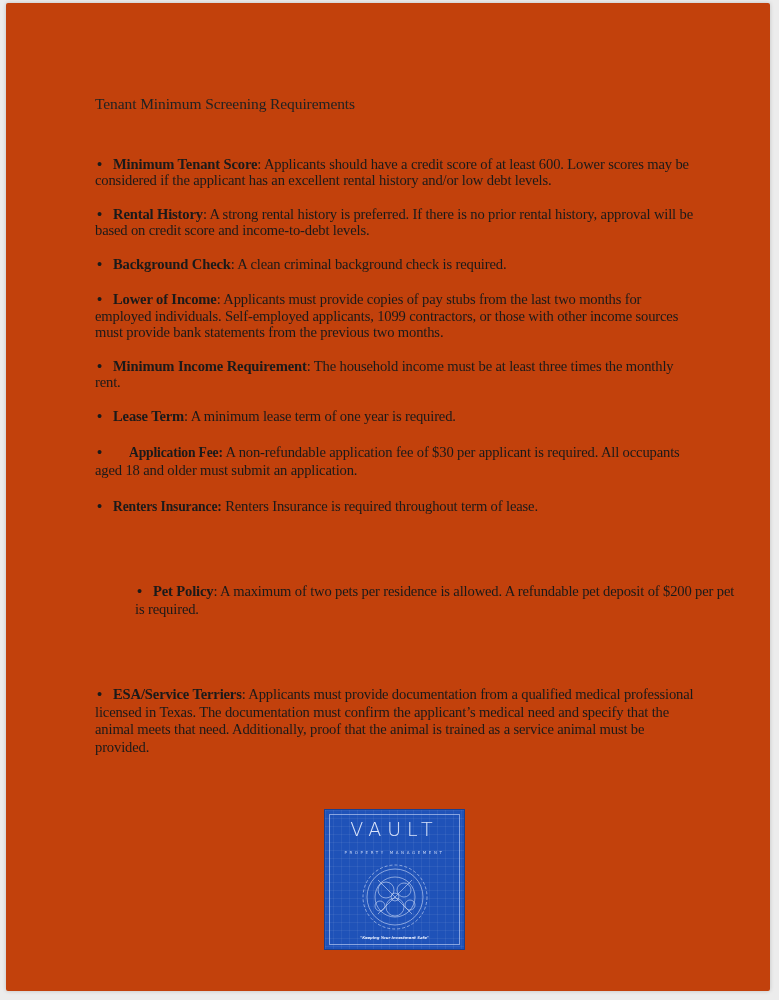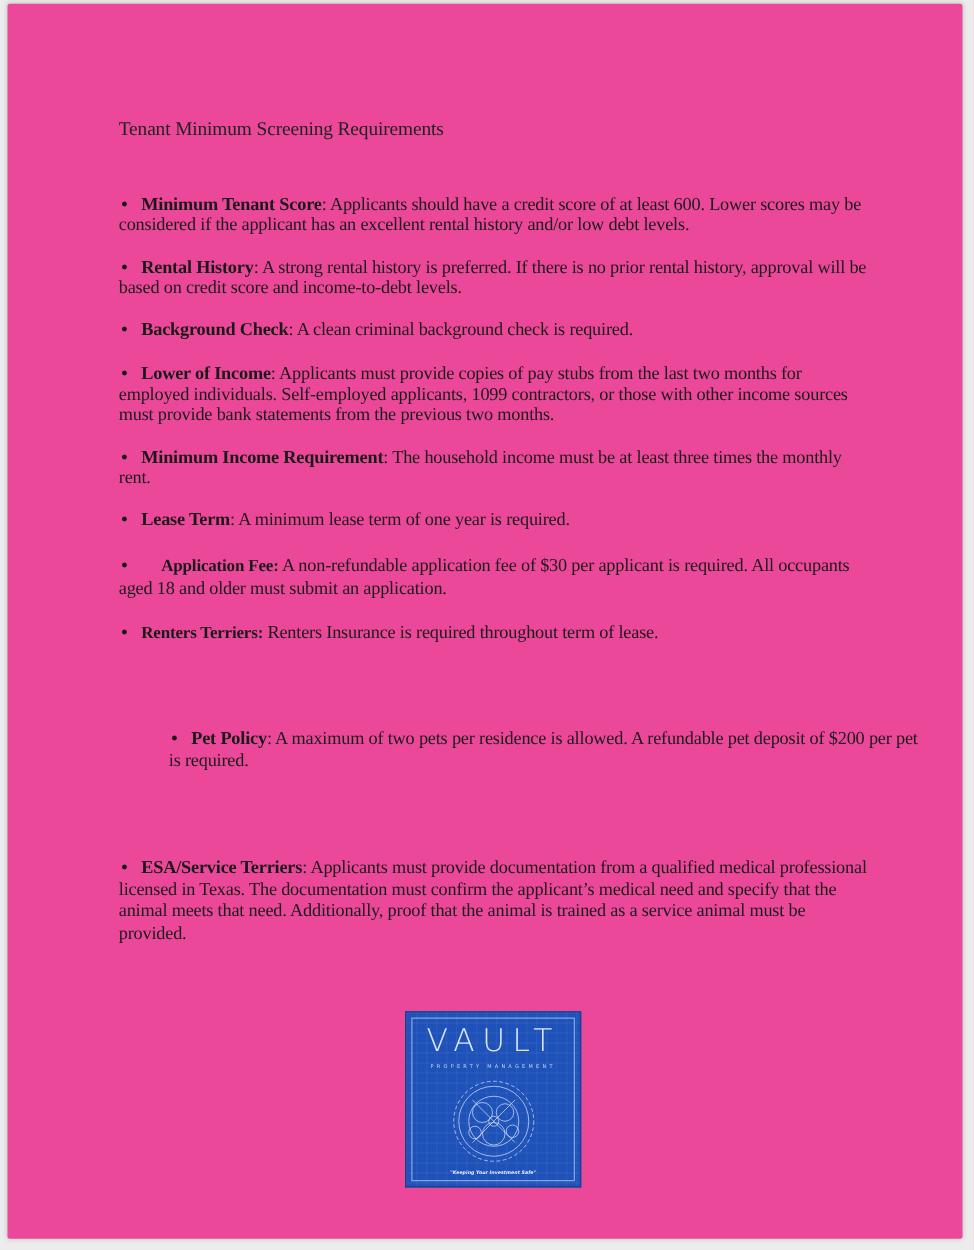--- a/index.html
+++ b/index.html
@@ -14,21 +14,21 @@
       overflow: hidden;
       font-family: "Liberation Serif", "DejaVu Serif", serif;
       color: #1a1a1a;
     }
     .page {
       position: absolute;
       left: 6px;
       top: 3px;
       width: 764px;
       height: 988px;
-      background: #ec4899;
+      background: #c2410c;
       box-shadow: 0 0 4px rgba(0,0,0,0.18);
       border-radius: 2px;
     }
     .title {
       position: absolute;
       left: 89px;
       top: 92px;
       font-size: 15.5px;
       color: #222;
       letter-spacing: -0.1px;
@@ -70,21 +70,21 @@
       position: absolute;
       left: 4px; top: 4px; right: 4px; bottom: 4px;
       border: 1px solid rgba(220,230,255,0.55);
     }
     .logo-word {
       position: absolute;
       top: 8px;
       left: 0; right: 0;
       text-align: center;
       font-family: "DejaVu Sans", sans-serif;
-      font-size: 25px;
+      font-size: 19px;
       font-weight: 300;
       letter-spacing: 6px;
       color: #dbe5fb;
     }
     .logo-sub {
       position: absolute;
       top: 40px;
       left: 0; right: 0;
       text-align: center;
       font-family: "DejaVu Sans", sans-serif;
@@ -140,21 +140,21 @@
 
   <div class="item" style="top:355px;">
     <span class="bullet">•</span><span class="label">Minimum Income Requirement</span><span>:</span><span> The household income must be at least three times the monthly rent.</span>
   </div>
 
   <div class="item loose" style="top:441px;">
     <span class="bullet">•</span><span class="label" style="font-size:13.6px;margin-left:16px;">Application Fee:</span><span></span><span> A non-refundable application fee of $30 per applicant is required. All occupants aged 18 and older must submit an application.</span>
   </div>
 
   <div class="item" style="top:495px;">
-    <span class="bullet">•</span><span class="label" style="font-size:13.6px;">Renters Terriers:</span><span></span><span> Renters Insurance is required throughout term of lease.</span>
+    <span class="bullet">•</span><span class="label" style="font-size:13.6px;">Renters Insurance:</span><span></span><span> Renters Insurance is required throughout term of lease.</span>
   </div>
 
 
   <div class="item loose" style="top:580px;margin-left:40px;">
     <span class="bullet">•</span><span class="label">Pet Policy</span><span>:</span><span> A maximum of two pets per residence is allowed. A refundable pet deposit of $200 per pet is required.</span>
   </div>
 
 
   <div class="item loose" style="top:683px;">
     <span class="bullet">•</span><span class="label">ESA/Service Terriers</span><span>:</span><span> Applicants must provide documentation from a qualified medical professional licensed in Texas. The documentation must confirm the applicant’s medical need and specify that the animal meets that need. Additionally, proof that the animal is trained as a service animal must be provided.</span>

